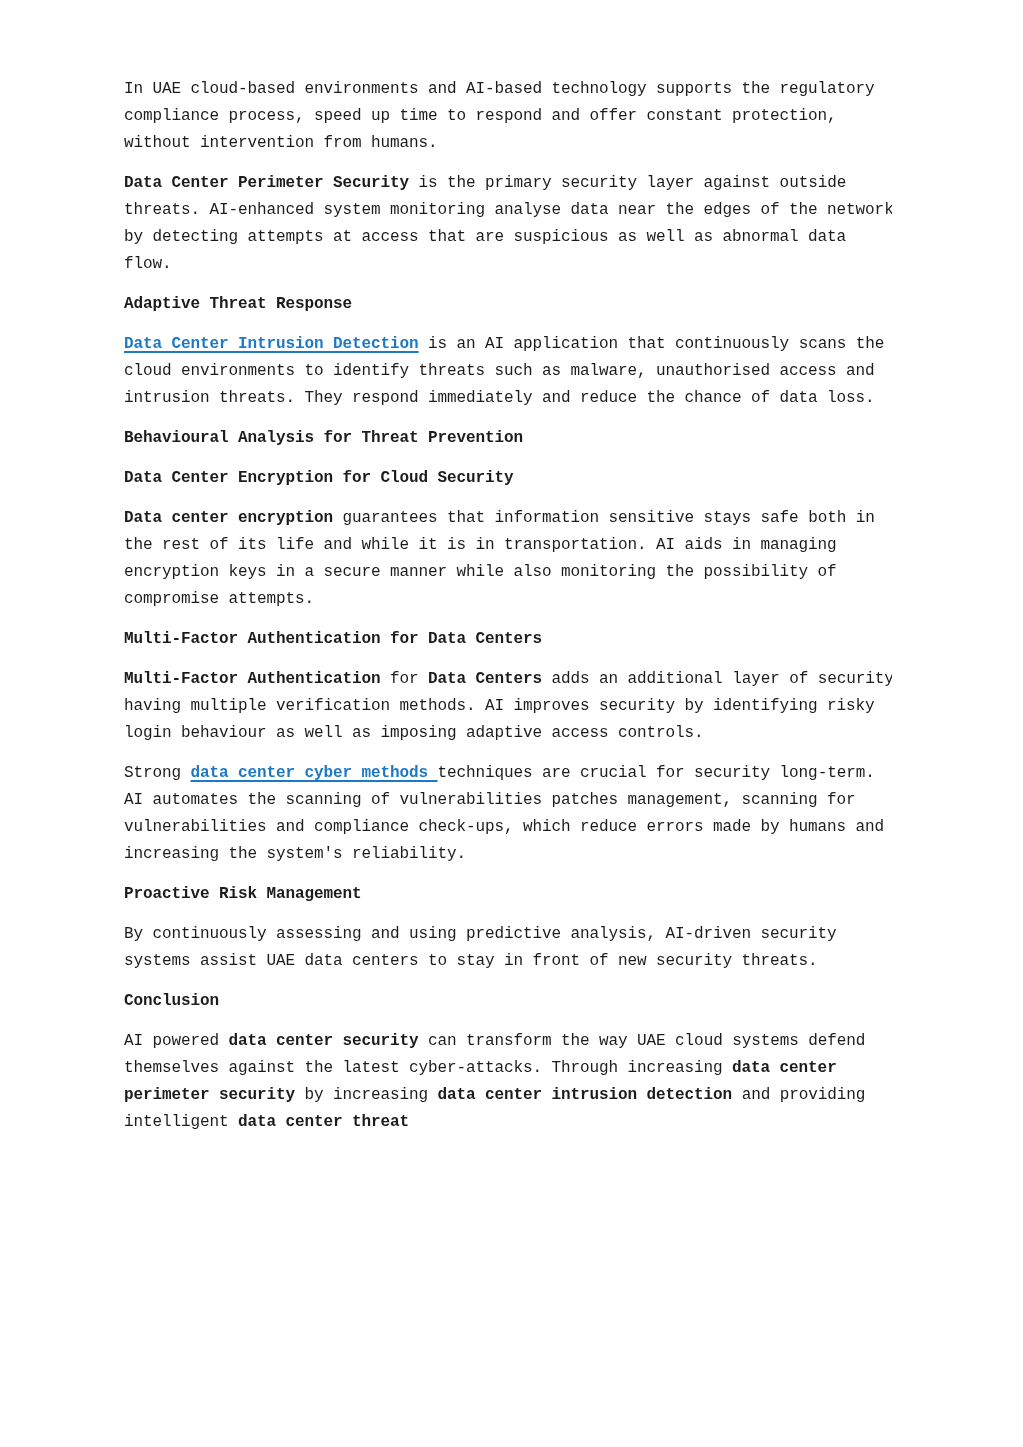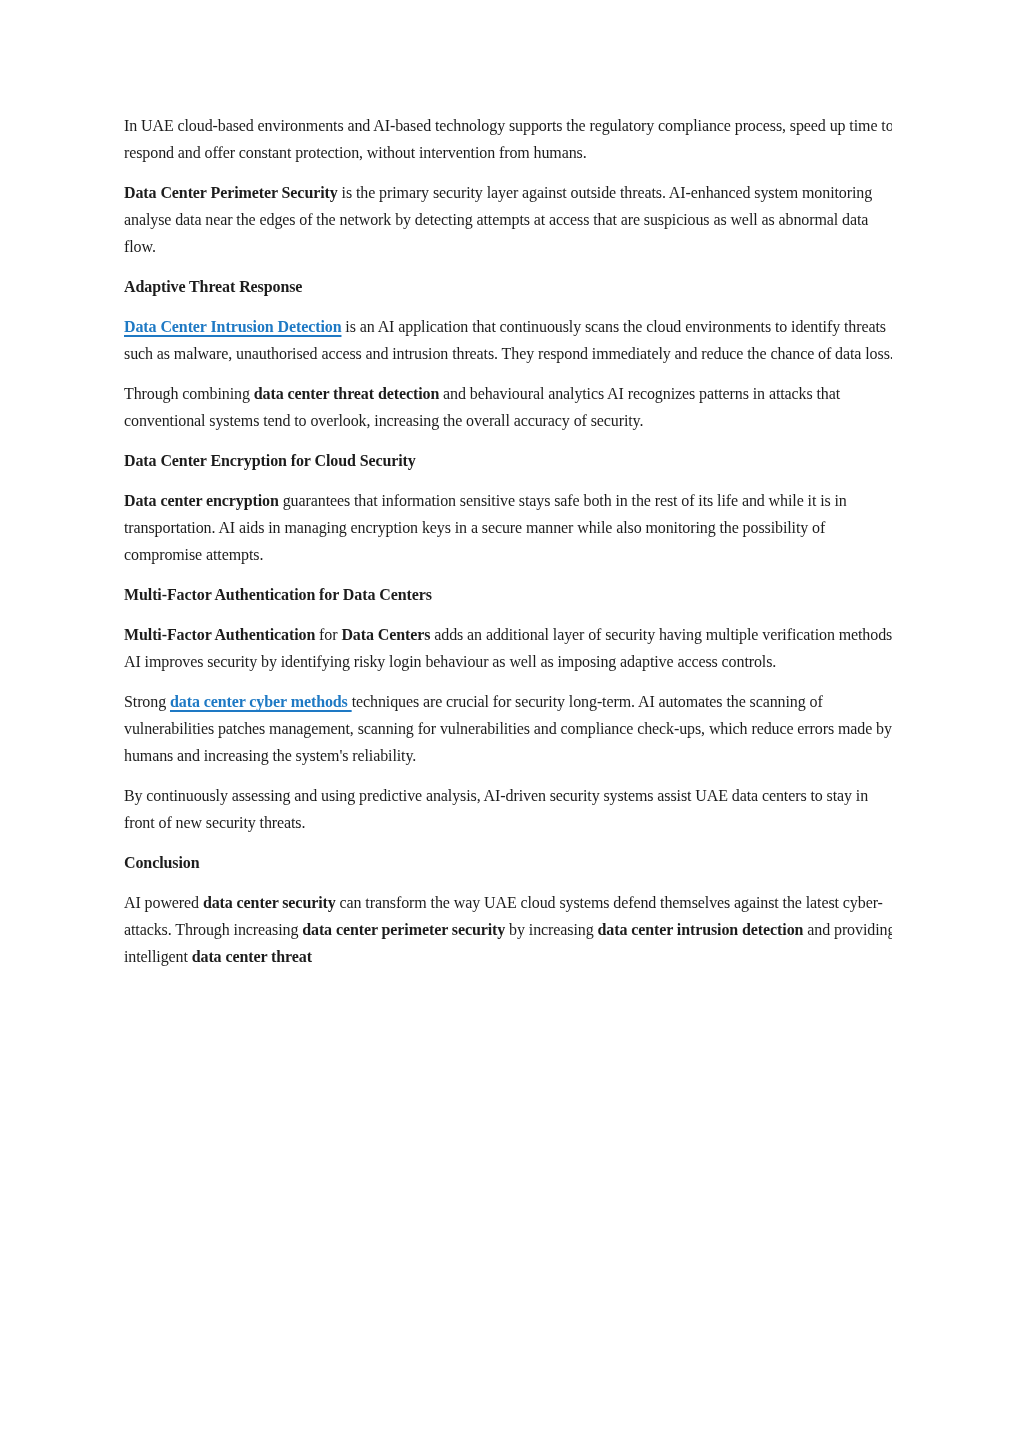--- a/index.html
+++ b/index.html
@@ -6,23 +6,23 @@
     margin: 0;
     padding: 0;
     background: #ffffff;
   }
   .page {
     position: relative;
     width: 892px;
     height: 1447px;
     background: var(--page-bg, #ffffff);
     box-sizing: border-box;
-    padding: 112px 126px 0 124px;
+    padding: 76px 126px 0 124px;
     overflow: hidden;
-    font-family: Liberation Serif, serif;
+    font-family: Liberation Mono, monospace;
     color: var(--text-color, #1c1c1c);
   }
   .content {
     width: 773px;
   }
   .block {
     font-size: 16px;
     line-height: 27px;
     letter-spacing: -0.1px;
     margin: 0 0 13px 0;
@@ -46,23 +46,24 @@
 </style>
 </head>
 <body>
 
 <div class="page">
   <div class="content" id="doc-content">
       <p class="block paragraph"><span>In UAE cloud-based environments and AI-based technology supports the regulatory compliance process, speed up time to respond and offer constant protection, without intervention from humans.</span></p>
       <p class="block paragraph"><span class="bold">Data Center Perimeter Security</span><span> is the primary security layer against outside threats. AI-enhanced system monitoring analyse data near the edges of the network by detecting attempts at access that are suspicious as well as abnormal data flow.</span></p>
       <h2 class="block heading"><span class="bold">Adaptive Threat Response</span></h2>
       <p class="block paragraph"><a class="doc-link" href="#">Data Center Intrusion Detection</a><span> is an AI application that continuously scans the cloud environments to identify threats such as malware, unauthorised access and intrusion threats. They respond immediately and reduce the chance of data loss.</span></p>
-      <p class="block paragraph"><span>Through combining </span><span class="bold">data center threat detection</span><span> and behavioural analytics AI recognizes patterns in attacks that conventional systems tend to overlook, increasing the overall accuracy of security.</span></p>
+      <h2 class="block heading"><span class="bold">Behavioural Analysis for Threat Prevention</span></h2>
       <h2 class="block heading"><span class="bold">Data Center Encryption for Cloud Security</span></h2>
       <p class="block paragraph"><span class="bold">Data center encryption</span><span> guarantees that information sensitive stays safe both in the rest of its life and while it is in transportation. AI aids in managing encryption keys in a secure manner while also monitoring the possibility of compromise attempts.</span></p>
       <h2 class="block heading"><span class="bold">Multi-Factor Authentication for Data Centers</span></h2>
       <p class="block paragraph"><span class="bold">Multi-Factor Authentication</span><span> for </span><span class="bold">Data Centers</span><span> adds an additional layer of security having multiple verification methods. AI improves security by identifying risky login behaviour as well as imposing adaptive access controls.</span></p>
       <p class="block paragraph"><span>Strong </span><a class="doc-link" href="#">data center cyber methods </a><span>techniques are crucial for security long-term. AI automates the scanning of vulnerabilities patches management, scanning for vulnerabilities and compliance check-ups, which reduce errors made by humans and increasing the system's reliability.</span></p>
+      <h2 class="block heading"><span class="bold">Proactive Risk Management</span></h2>
       <p class="block paragraph"><span>By continuously assessing and using predictive analysis, AI-driven security systems assist UAE data centers to stay in front of new security threats.</span></p>
       <h2 class="block heading"><span class="bold">Conclusion</span></h2>
       <p class="block paragraph"><span>AI powered </span><span class="bold">data center security</span><span> can transform the way UAE cloud systems defend themselves against the latest cyber-attacks. Through increasing </span><span class="bold">data center perimeter security</span><span> by increasing </span><span class="bold">data center intrusion detection</span><span> and providing intelligent </span><span class="bold">data center threat</span></p>
     </div>
 </div>
 
 </body></html>

